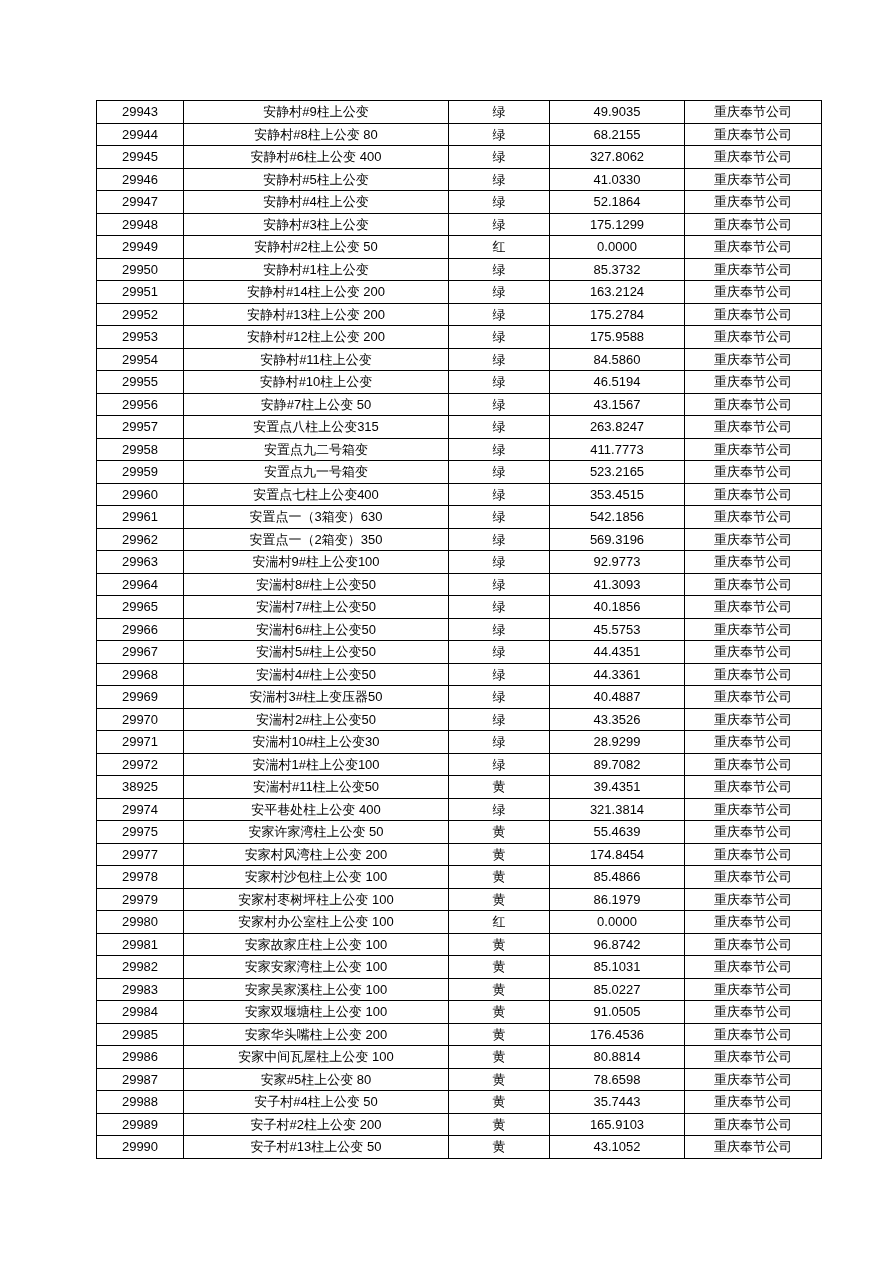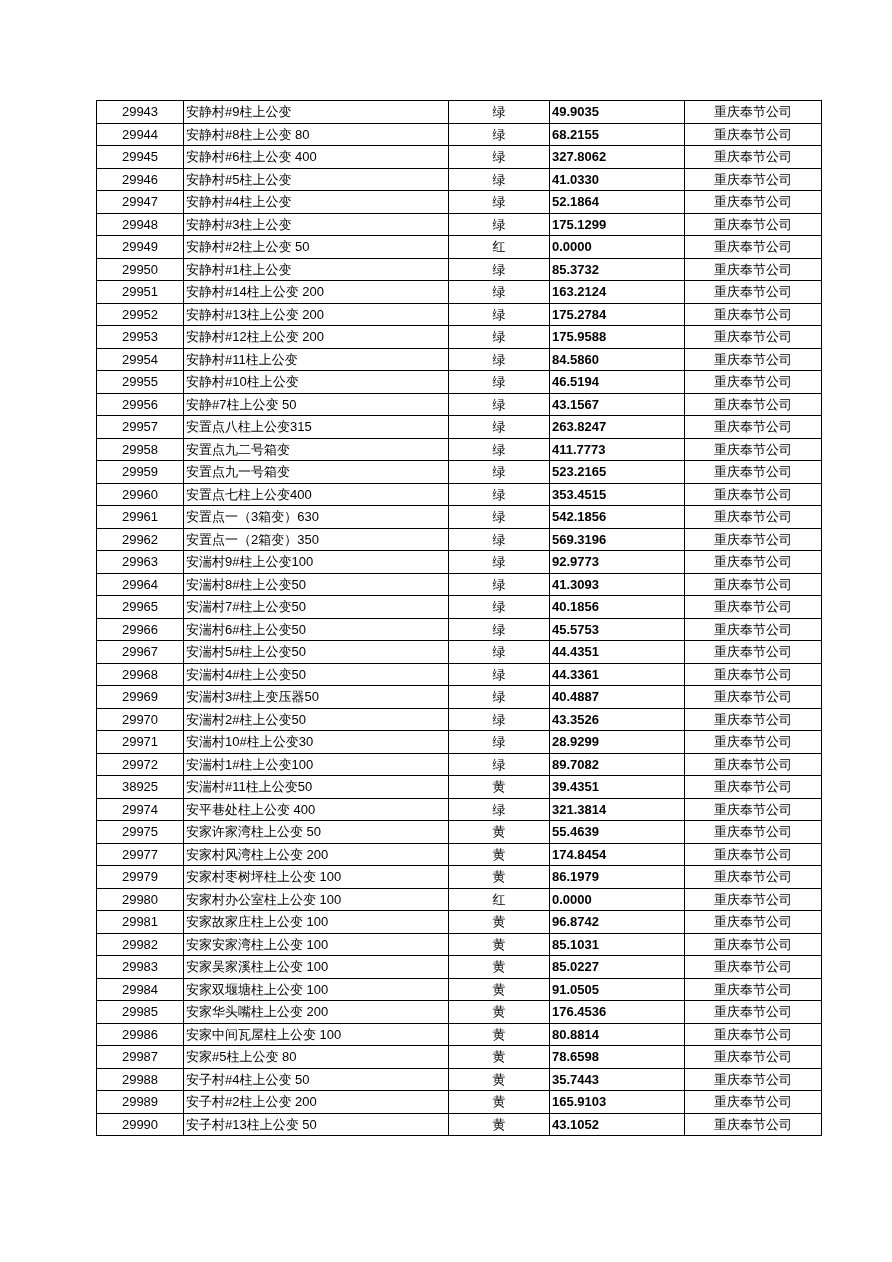--- a/index.html
+++ b/index.html
@@ -33,30 +33,29 @@
     padding: 0 2px;
     overflow: hidden;
     white-space: nowrap;
   }
   td.col-id {
     width: 82px;
     text-align: center;
   }
   td.col-name {
     width: 260px;
-    text-align: left;
+    text-align: center;
   }
   td.col-color {
     width: 96px;
     text-align: center;
   }
   td.col-value {
     width: 130px;
-    text-align: left;
-    font-weight: bold;
+    text-align: center;
   }
   td.col-company {
     width: 132px;
     text-align: center;
     margin-left: 32px;
   }
 </style>
 </head>
 <body>
 
@@ -295,20 +294,27 @@
           <td class="col-company">重庆奉节公司</td>
         </tr>
         <tr>
           <td class="col-id">29977</td>
           <td class="col-name">安家村风湾柱上公变 200</td>
           <td class="col-color">黄</td>
           <td class="col-value">174.8454</td>
           <td class="col-company">重庆奉节公司</td>
         </tr>
         <tr>
+          <td class="col-id">29978</td>
+          <td class="col-name">安家村沙包柱上公变 100</td>
+          <td class="col-color">黄</td>
+          <td class="col-value">85.4866</td>
+          <td class="col-company">重庆奉节公司</td>
+        </tr>
+        <tr>
           <td class="col-id">29979</td>
           <td class="col-name">安家村枣树坪柱上公变 100</td>
           <td class="col-color">黄</td>
           <td class="col-value">86.1979</td>
           <td class="col-company">重庆奉节公司</td>
         </tr>
         <tr>
           <td class="col-id">29980</td>
           <td class="col-name">安家村办公室柱上公变 100</td>
           <td class="col-color">红</td>

